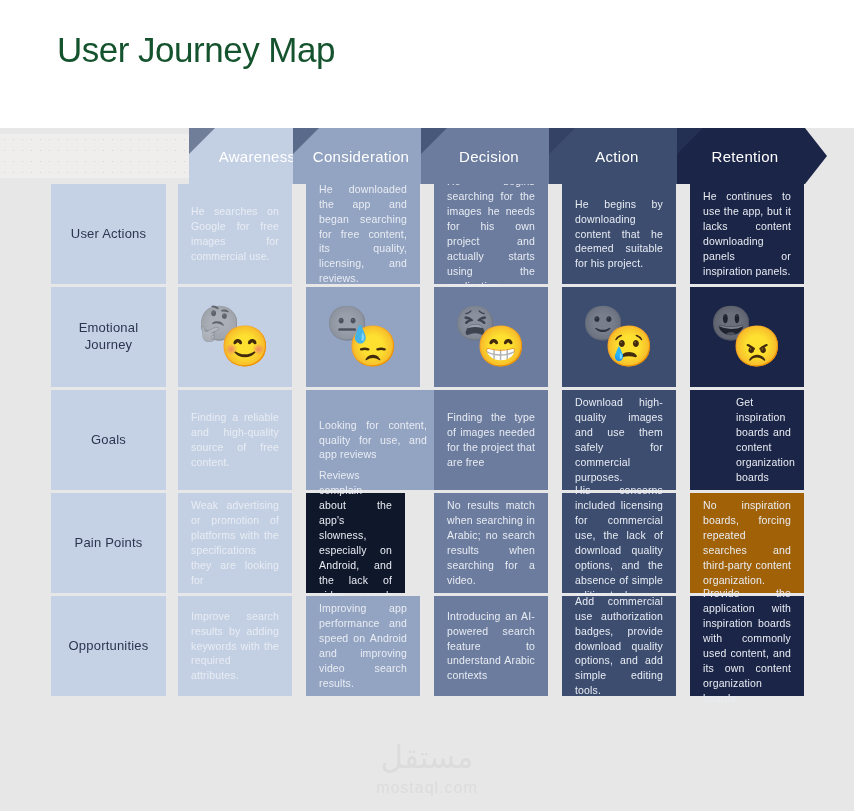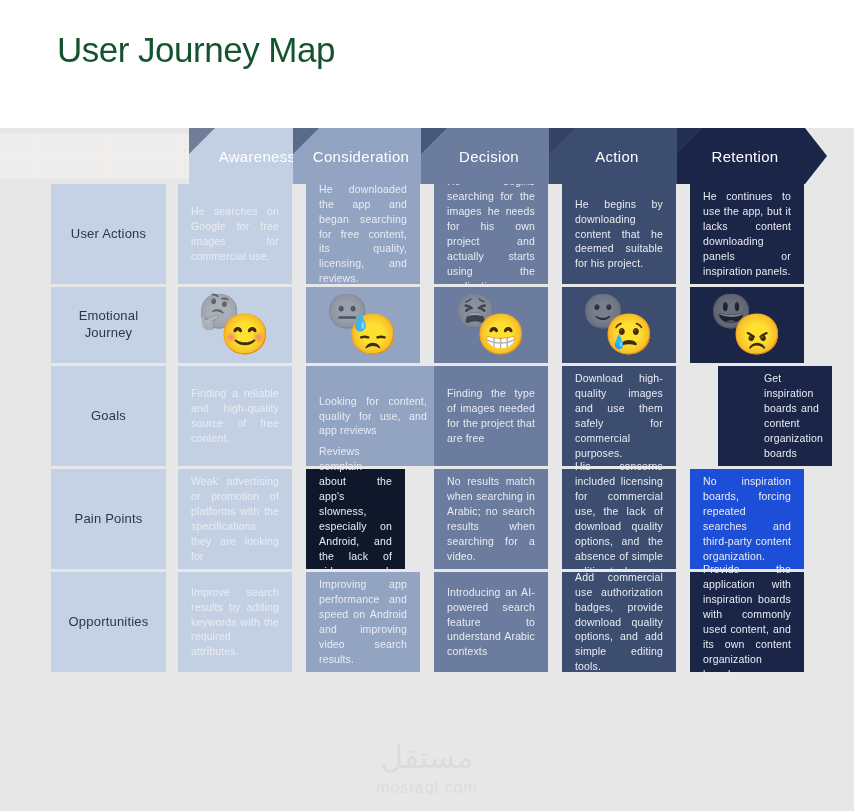--- a/index.html
+++ b/index.html
@@ -156,21 +156,21 @@
       <div class="cell" style="left: 434px; width: 114px; background: rgb(107, 124, 158);">
         <p>He begins searching for the images he needs for his own project and actually starts using the application.</p>
       </div>
       <div class="cell" style="left: 562px; width: 114px; background: rgb(60, 77, 112);">
         <p>He begins by downloading content that he deemed suitable for his project.</p>
       </div>
       <div class="cell" style="left: 690px; width: 114px; background: rgb(27, 37, 71);">
         <p>He continues to use the app, but it lacks content downloading panels or inspiration panels.</p>
       </div>
     </div>
-    <div class="row" style="height: 76px; margin-bottom: 3px;">
+    <div class="row" style="height: 100px; margin-bottom: 3px;">
       <div class="rowlabel">
         <span>Emotional Journey</span>
       </div>
       <div class="cell emoji-cell" style="left: 178px; width: 114px; background: rgb(195, 208, 228);">
         <div class="emoji-pair">
           <span class="back">🤔</span>
           <span class="front">😊</span>
         </div>
       </div>
       <div class="cell emoji-cell" style="left: 306px; width: 114px; background: rgb(147, 164, 194);">
@@ -207,41 +207,41 @@
       </div>
       <div class="cell" style="left: 306px; width: 134px; background: rgb(147, 164, 194); justify-content: flex-end;">
         <p>Looking for content, quality for use, and app reviews</p>
       </div>
       <div class="cell" style="left: 434px; width: 114px; background: rgb(107, 124, 158);">
         <p>Finding the type of images needed for the project that are free</p>
       </div>
       <div class="cell" style="left: 562px; width: 114px; background: rgb(60, 77, 112);">
         <p>Download high-quality images and use them safely for commercial purposes.</p>
       </div>
-      <div class="cell" style="left: 718px; width: 114px; background: rgb(27, 37, 71); padding-left: 46px;">
+      <div class="cell" style="left: 690px; width: 114px; background: rgb(27, 37, 71); padding-left: 46px;">
         <p>Get inspiration boards and content organization boards</p>
       </div>
     </div>
     <div class="row" style="height: 100px; margin-bottom: 3px;">
       <div class="rowlabel">
         <span>Pain Points</span>
       </div>
       <div class="cell" style="left: 178px; width: 114px; background: rgb(195, 208, 228);">
         <p>Weak advertising or promotion of platforms with the specifications they are looking for</p>
       </div>
       <div class="cell" style="left: 306px; width: 99px; background: #0f172a;">
         <p>Reviews complain about the app's slowness, especially on Android, and the lack of video search results.</p>
       </div>
       <div class="cell" style="left: 434px; width: 114px; background: rgb(107, 124, 158);">
         <p>No results match when searching in Arabic; no search results when searching for a video.</p>
       </div>
       <div class="cell" style="left: 562px; width: 114px; background: rgb(60, 77, 112);">
         <p>His concerns included licensing for commercial use, the lack of download quality options, and the absence of simple editing tools.</p>
       </div>
-      <div class="cell" style="left: 690px; width: 114px; background: #1d4ed8;">
+      <div class="cell" style="left: 690px; width: 114px; background: #a16207;">
         <p>No inspiration boards, forcing repeated searches and third-party content organization.</p>
       </div>
     </div>
     <div class="row" style="height: 100px; margin-bottom: 3px;">
       <div class="rowlabel">
         <span>Opportunities</span>
       </div>
       <div class="cell" style="left: 178px; width: 114px; background: rgb(195, 208, 228);">
         <p>Improve search results by adding keywords with the required attributes.</p>
       </div>

